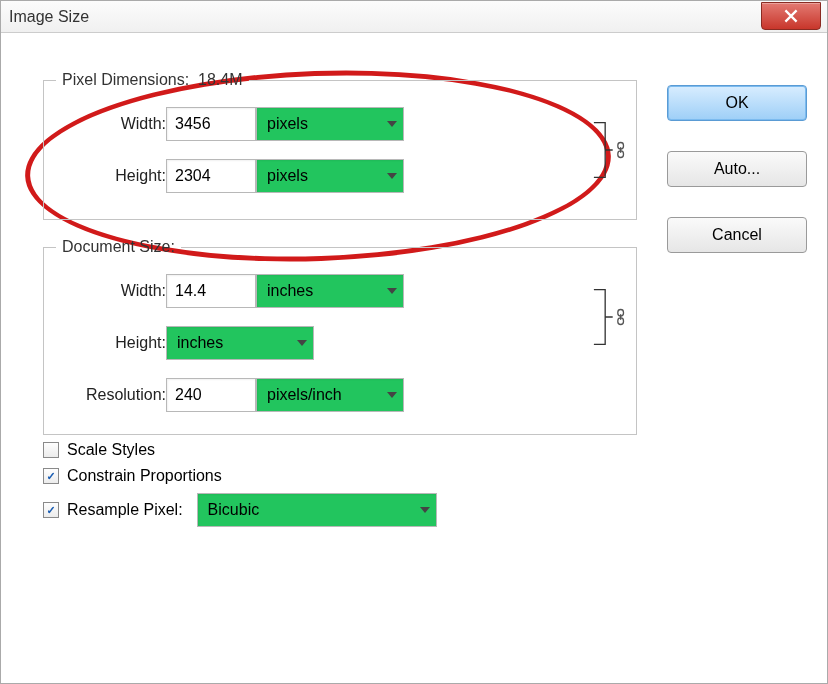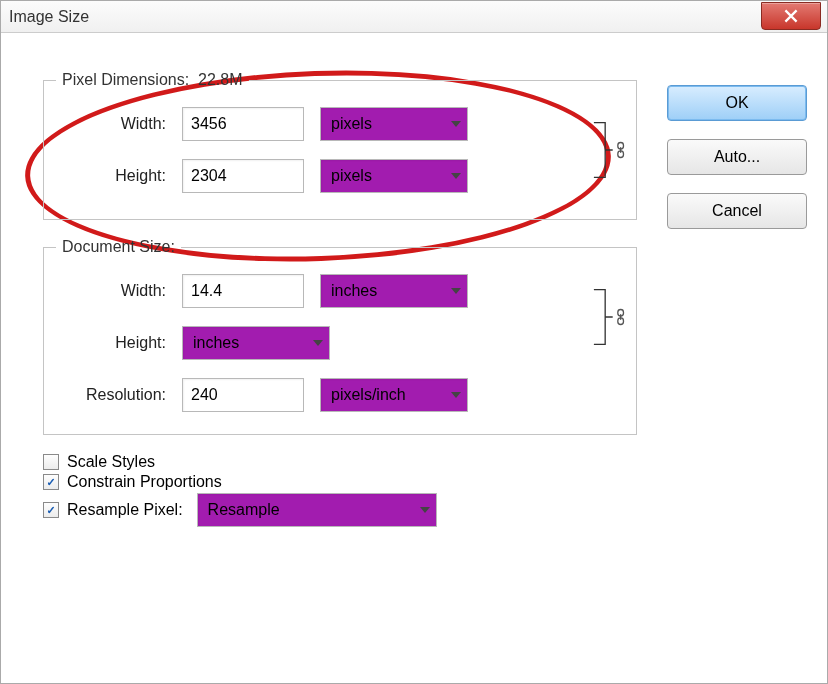--- a/index.html
+++ b/index.html
@@ -53,21 +53,21 @@
       gap: 20px;
     }
     .left-col {
       flex: 1;
       position: relative;
     }
     .right-col {
       width: 140px;
       display: flex;
       flex-direction: column;
-      gap: 18px;
+      gap: 30px;
       padding-top: 32px;
     }
     fieldset.groupbox {
       border: 1px solid #c4c4c4;
       padding: 18px 12px 22px 12px;
       margin: 18px 10px 0 28px;
       position: relative;
     }
     legend {
       padding: 0 6px;
@@ -75,42 +75,42 @@
       color: #333;
     }
     .rowset {
       display: flex;
       flex-direction: column;
       gap: 18px;
     }
     .row {
       display: flex;
       align-items: center;
-      gap: 16px;
+      gap: 0;
     }
     .label {
       width: 110px;
       text-align: right;
       font-size: 16px;
       color: #222;
     }
     input.txt {
-      width: 122px;
+      width: 90px;
       height: 34px;
       border: 1px solid #b8b8b8;
       padding: 0 8px;
       font-size: 16px;
       background: #fff;
       box-shadow: inset 1px 1px 2px rgba(0,0,0,0.06);
     }
     .select {
       width: 148px;
       height: 34px;
       border: 1px solid #b8b8b8;
-      background: #a21caf;
+      background: #22c55e;
       display: flex;
       align-items: center;
       justify-content: space-between;
       padding: 0 6px 0 10px;
       font-size: 16px;
       box-shadow: inset 1px 1px 2px rgba(0,0,0,0.06);
       cursor: pointer;
     }
     .select.wide { width: 240px; }
     .arrow-down {
@@ -140,24 +140,24 @@
       display: flex;
       align-items: center;
       justify-content: center;
     }
     .btn-ok {
       background: linear-gradient(#d8edff, #9ecff7);
       border: 1px solid #5a9bd4;
       box-shadow: 0 0 0 1px #7cbbef inset;
     }
     .check-area {
-      margin: 18px 10px 0 28px;
+      margin: 6px 10px 0 28px;
       display: flex;
       flex-direction: column;
-      gap: 2px;
+      gap: 8px;
     }
     .check-row {
       display: flex;
       align-items: center;
       gap: 8px;
       font-size: 16px;
     }
     .cb {
       width: 16px; height: 16px;
       border: 1px solid #8a8a8a;
@@ -193,21 +193,21 @@
     </div>
   </div>
 
   <div class="content-area">
     <div class="left-col">
 
       <div class="annotation-ellipse"></div>
 
       <fieldset class="groupbox" style="padding-bottom:26px;">
         <legend>
-          <span>Pixel Dimensions:</span>&nbsp;&nbsp;<span>22.8M</span>
+          <span>Pixel Dimensions:</span>&nbsp;&nbsp;<span>18.4M</span>
         </legend>
         <div class="rowset" style="position:relative;">
           <div class="row">
             <span class="label">Width:</span>
             <input class="txt" value="3456" style="">
             <div class="select">
               <span>pixels</span>
               <span class="arrow-down"></span>
             </div>
           </div>
@@ -277,21 +277,21 @@
           <span>Scale Styles</span>
         </div>
         <div class="check-row">
           <span class="cb checked"></span>
           <span>Constrain Proportions</span>
         </div>
         <div class="check-row">
           <span class="cb checked"></span>
           <span>Resample Pixel:</span>
           <div class="select wide" style="margin-left:6px;">
-            <span>Resample</span>
+            <span>Bicubic</span>
             <span class="arrow-down"></span>
           </div>
         </div>
       </div>
 
     </div>
 
     <div class="right-col">
       <div class="btn btn-ok">
         <span>OK</span>

